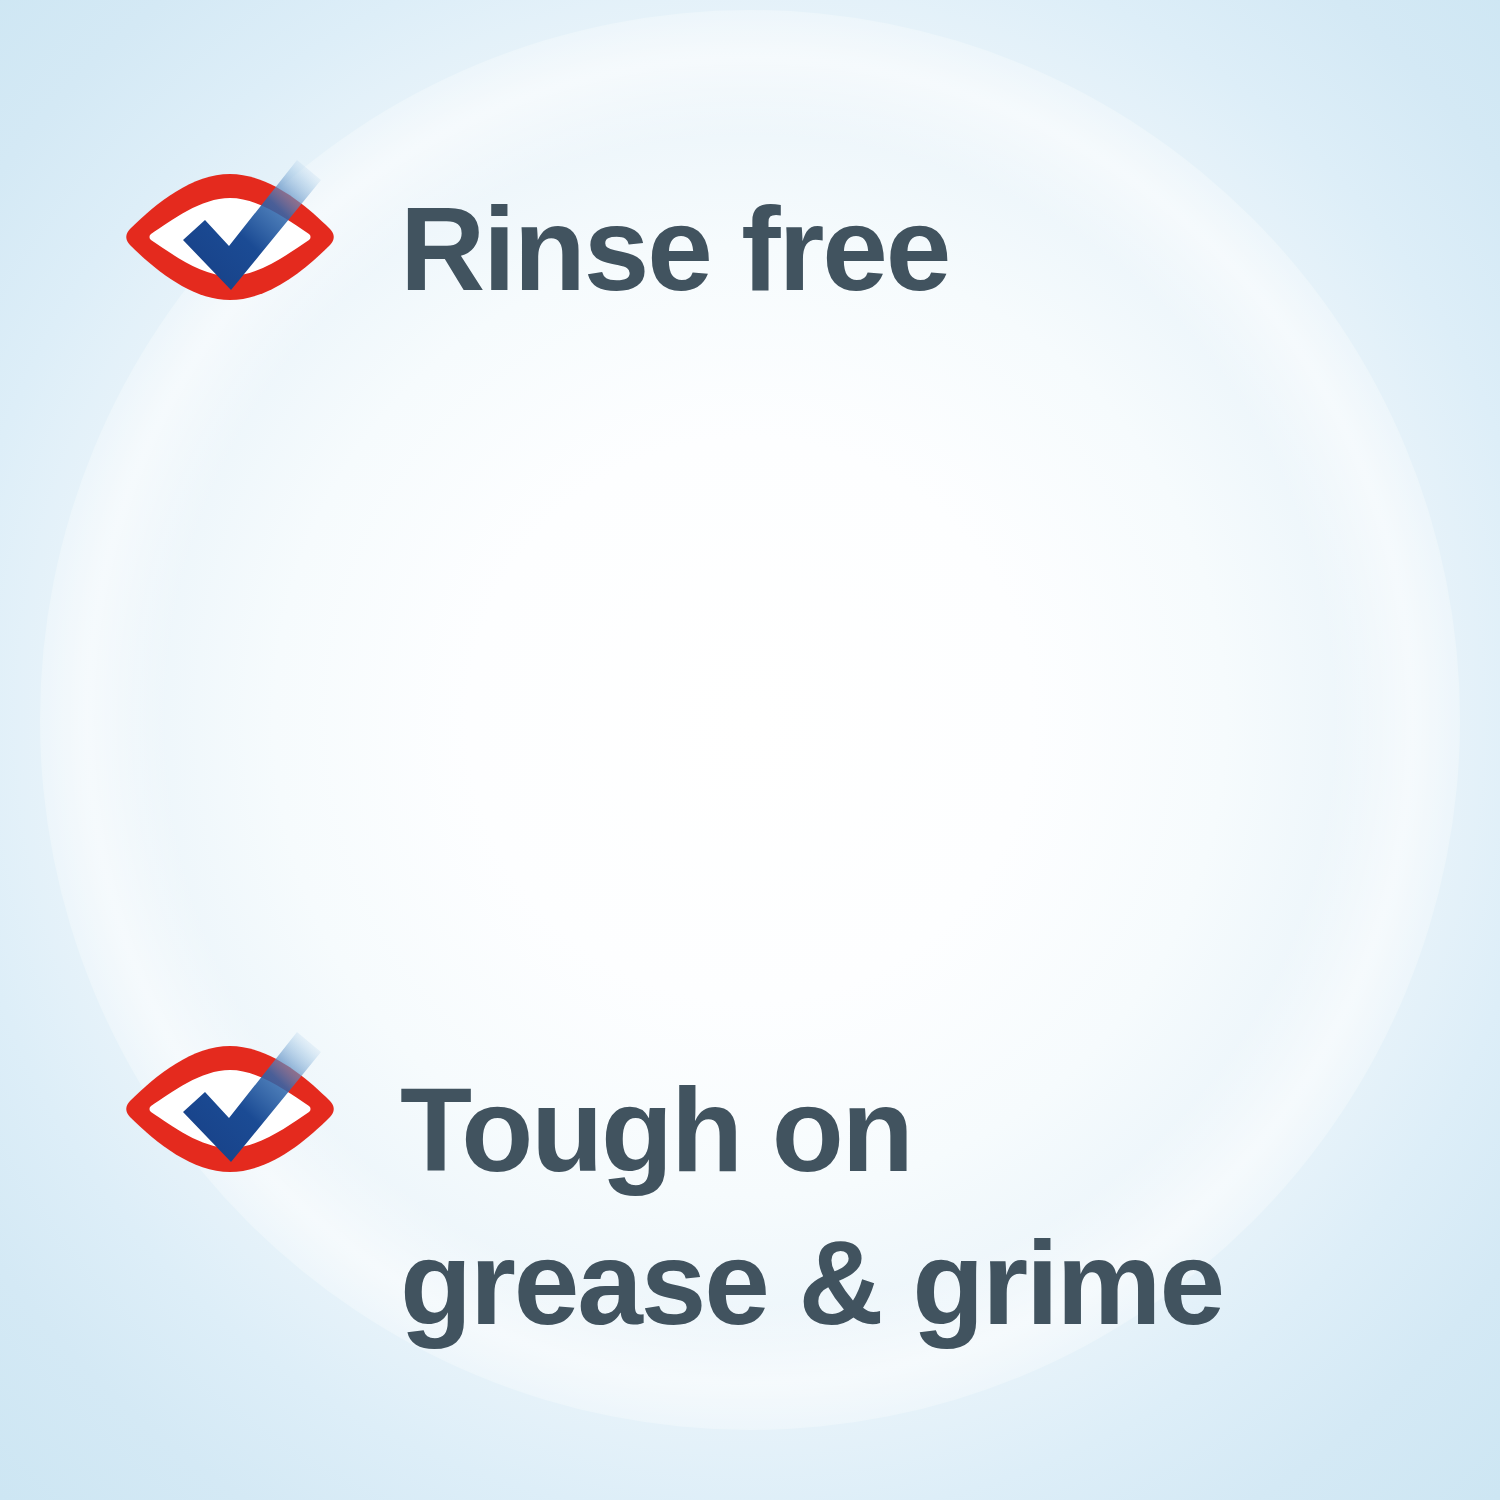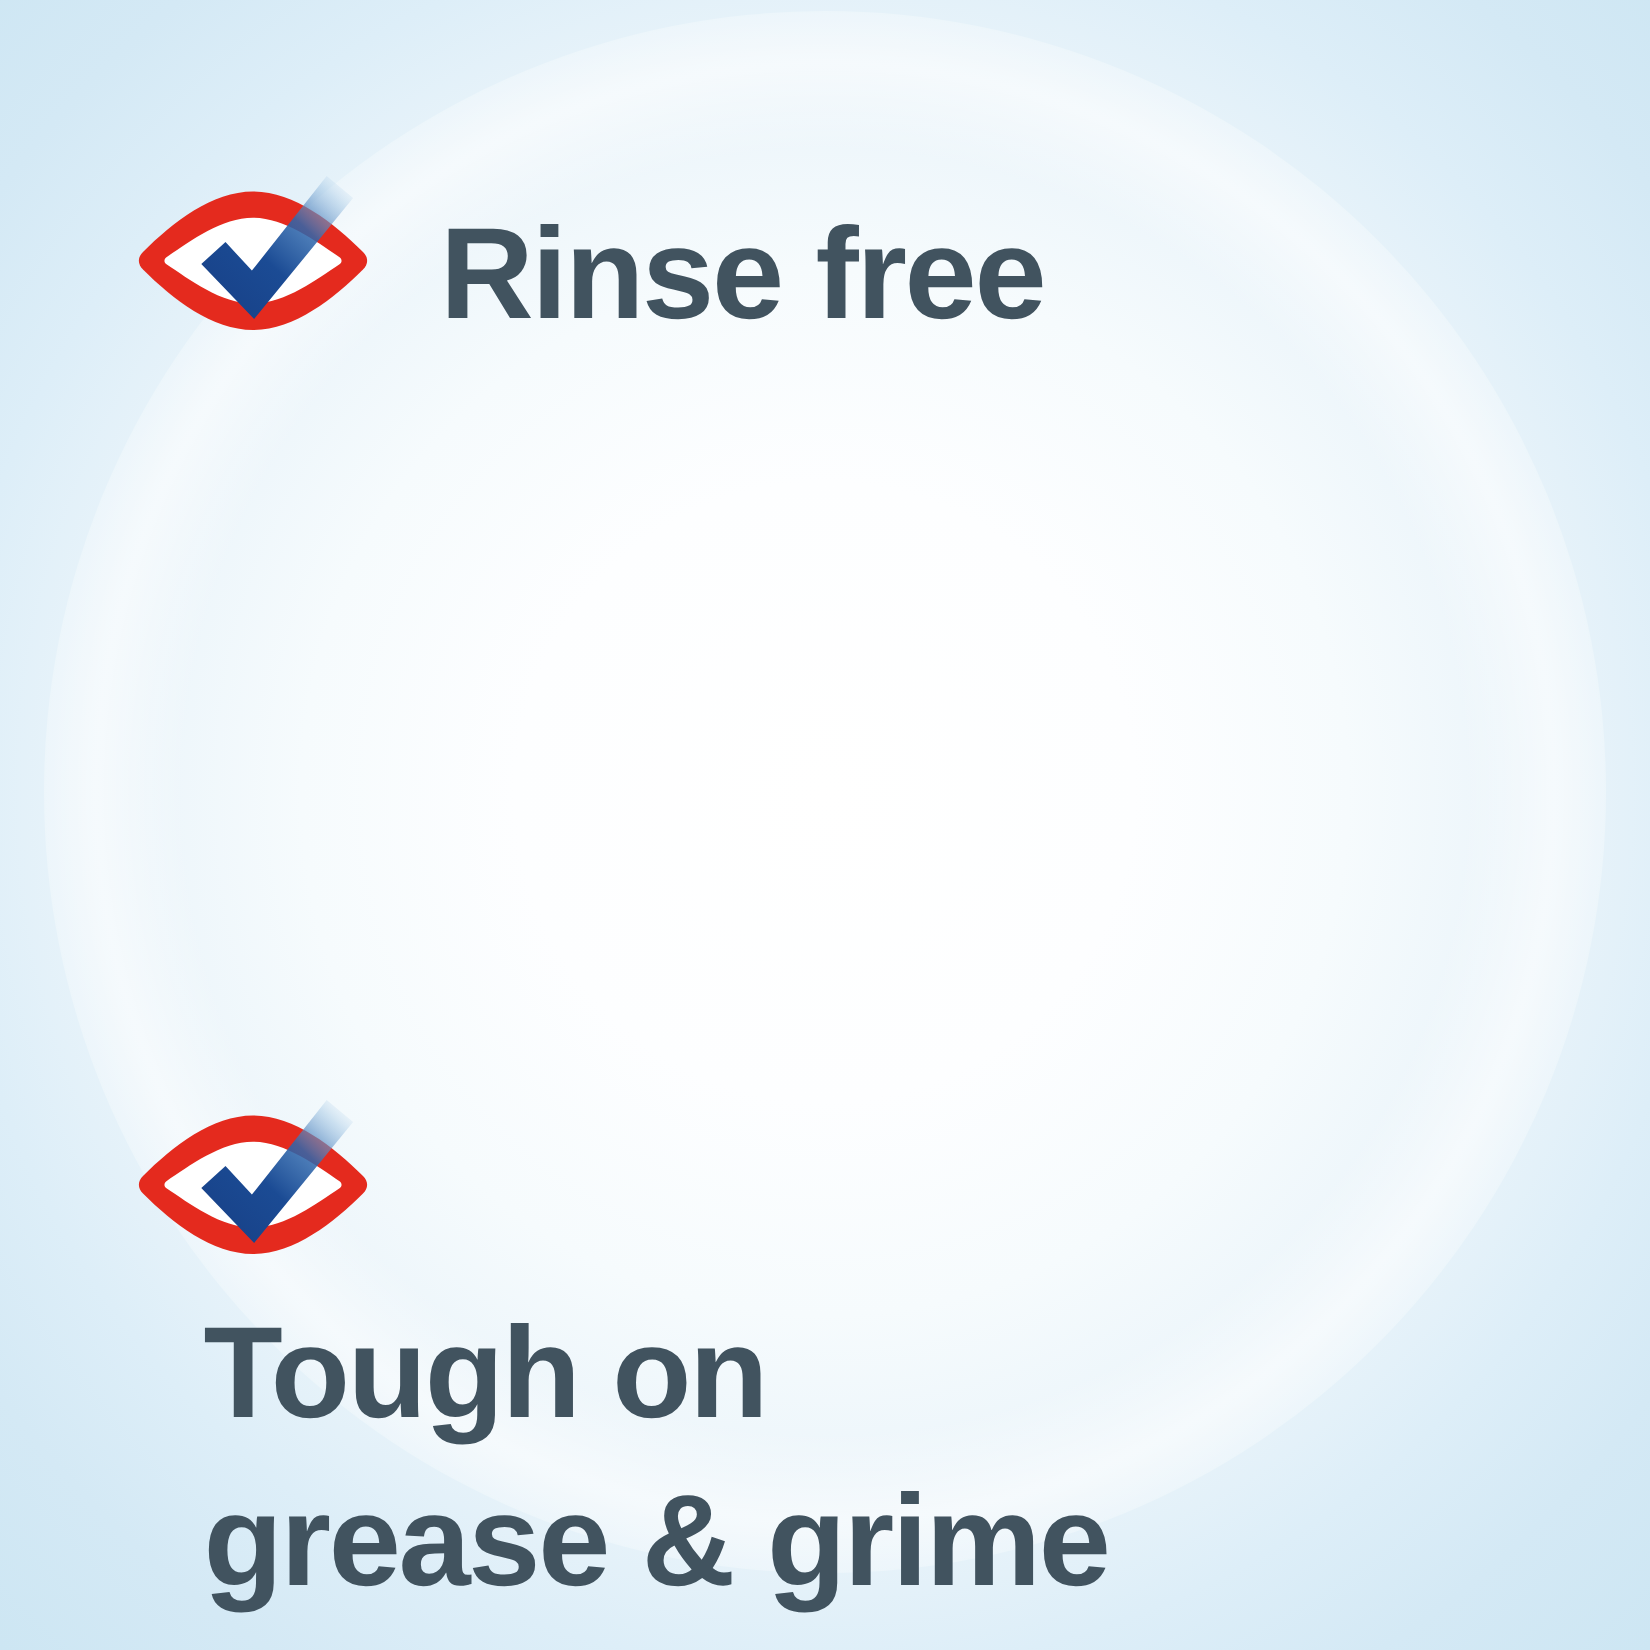--- a/index.html
+++ b/index.html
@@ -109,22 +109,21 @@
   #row-plant-mineral .benefit-text {
     font-size: 118px;
     line-height: 1.30;
     padding-top: 14px;
     padding-left: 60px;
   }
 
   
   #row-tough-grease {
     left: 125px;
-    top: 1008px;
-    flex-direction: column;
+    top: 1040px;
   }
   #row-tough-grease .benefit-icon { width: 215px; height: 150px; }
   #row-tough-grease .benefit-icon svg { width: 215px; height: 150px; }
   #row-tough-grease .benefit-text {
     font-size: 118px;
     line-height: 1.30;
     padding-top: 14px;
     padding-left: 60px;
   }
 </style>

